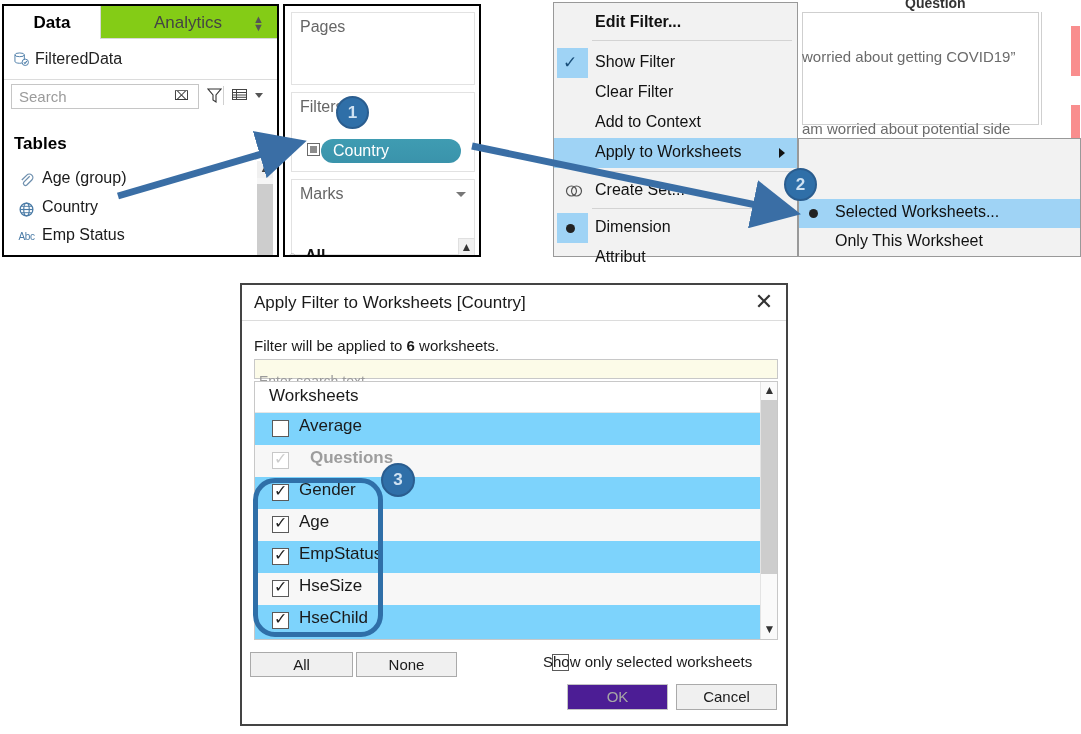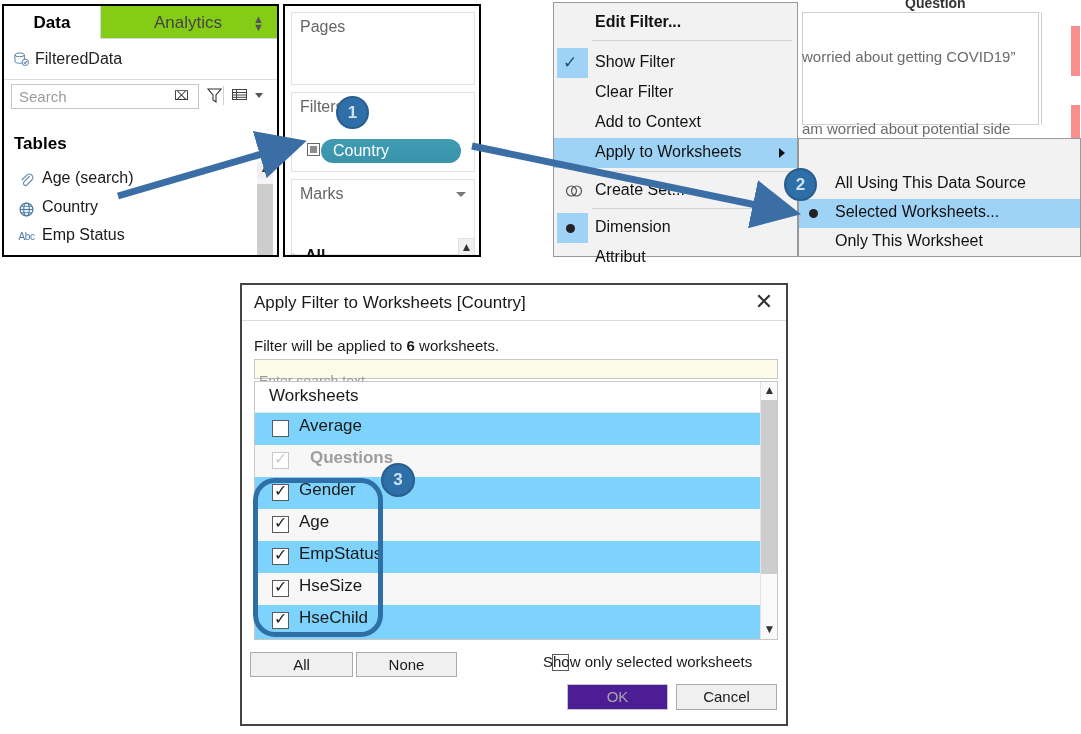--- a/index.html
+++ b/index.html
@@ -223,21 +223,21 @@
       </svg>
       <div id="grid-caret"></div>
     </div>
 
     <div id="tables-hdr">Tables</div>
 
     <div class="field-row" style="top:160px">
       <svg class="field-ico" viewBox="0 0 16 16">
         <path d="M11 4 L5.5 9.5 a2 2 0 0 0 2.8 2.8 L13 7.6 a3.3 3.3 0 0 0 -4.7 -4.7 L3.6 7.6" fill="none" stroke="#6e8fae" stroke-width="1.2"></path>
       </svg>
-      <div class="field-label">Age (search)</div>
+      <div class="field-label">Age (group)</div>
     </div>
 
     <div class="field-row" style="top:189px">
       <svg class="field-ico" viewBox="0 0 16 16">
         <circle cx="8" cy="8" r="6" fill="none" stroke="#4a7ba6" stroke-width="1.2"></circle>
         <ellipse cx="8" cy="8" rx="2.6" ry="6" fill="none" stroke="#4a7ba6" stroke-width="1.1"></ellipse>
         <line x1="2" y1="8" x2="14" y2="8" stroke="#4a7ba6" stroke-width="1.1"></line>
         <line x1="3" y1="5" x2="13" y2="5" stroke="#4a7ba6" stroke-width="0.9"></line>
         <line x1="3" y1="11" x2="13" y2="11" stroke="#4a7ba6" stroke-width="0.9"></line>
       </svg>
@@ -333,23 +333,20 @@
       <div class="radio-dot"></div>
       <div class="lbl">Dimension</div>
     </div>
 
     <div class="mi" style="top:240px">
       <div class="lbl" style="color:#111">Attribut</div>
     </div>
   </div>
 
   <div id="sub-menu">
-    <div class="si" style="top:31px">
-      <div class="lbl">All Using This Data Source</div>
-    </div>
     <div class="si hl" style="top:60px">
       <div class="radio-bg"></div>
       <div class="radio-dot"></div>
       <div class="lbl">Selected Worksheets...</div>
     </div>
     <div class="si" style="top:89px">
       <div class="lbl">Only This Worksheet</div>
     </div>
   </div>
 

